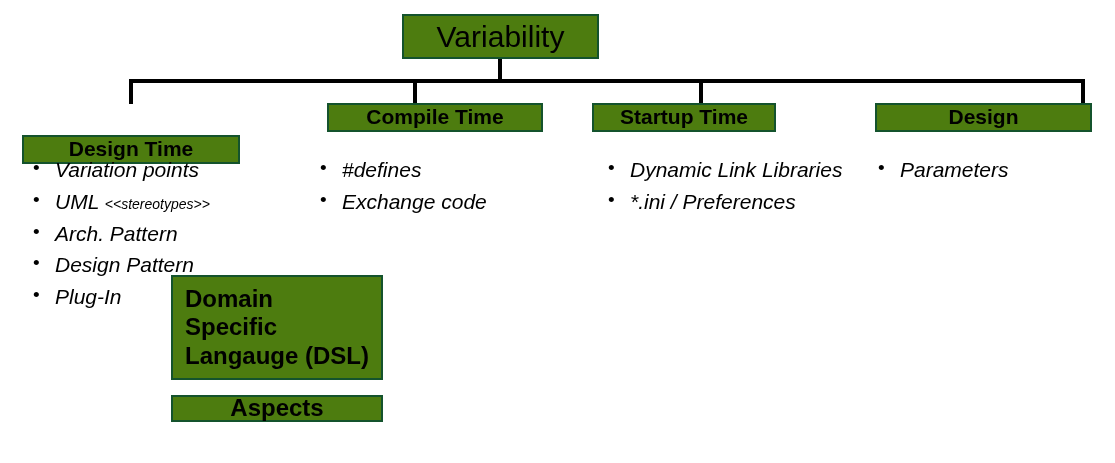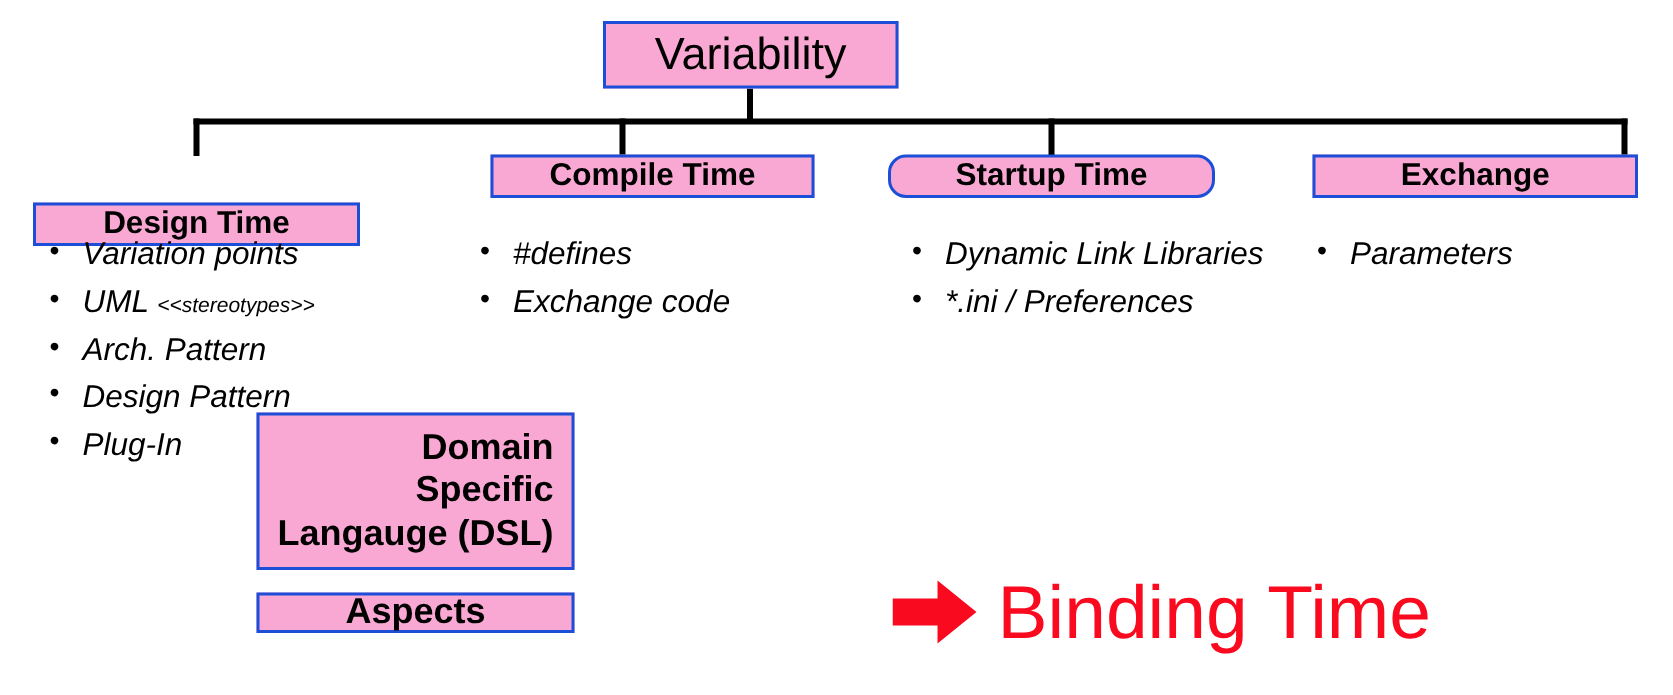--- a/index.html
+++ b/index.html
@@ -15,47 +15,47 @@
     position: relative;
     width: 1115px;
     height: 463px;
     background: #ffffff;
     overflow: hidden;
   }
 
   
   .gbox {
     position: absolute;
-    background: #f9a8d4;
-    border: 2px solid #1d4ed8;
+    background: #4d7c0f;
+    border: 2px solid #14532d;
     box-sizing: border-box;
     display: flex;
     align-items: center;
     justify-content: center;
-    text-align: right;
+    text-align: left;
     line-height: 1.18;
   }
   .gbox.root {
     font-size: 30px;
     font-weight: 400;
     letter-spacing: 0px;
   }
   .gbox.cat {
     font-size: 21px;
     font-weight: bold;
   }
   .gbox.extra {
     font-size: 24px;
     font-weight: bold;
   }
 
   #box-root      { left: 402px; top: 14px;  width: 197px; height: 45px; }
   #box-design    { left: 22px;  top: 103px; width: 218px; height: 29px; margin-top: 32px; }
   #box-compile   { left: 307px; top: 103px; width: 216px; height: 29px; margin-left: 20px; }
-  #box-startup   { left: 592px; top: 103px; width: 218px; height: 29px; border-radius: 12px; }
+  #box-startup   { left: 592px; top: 103px; width: 184px; height: 29px; }
   #box-runtime   { left: 875px; top: 103px; width: 217px; height: 29px; }
   #box-dsl       { left: 171px; top: 275px; width: 212px; height: 105px; }
   #box-aspects   { left: 171px; top: 395px; width: 212px; height: 27px; }
 
   
   .line {
     position: absolute;
     background: #000000;
   }
   #line-root-stem   { left: 498px; top: 59px;  width: 4px;  height: 23px; }
@@ -124,21 +124,21 @@
   <div class="line" id="line-drop-design"></div>
   <div class="line" id="line-drop-compile"></div>
   <div class="line" id="line-drop-startup"></div>
   <div class="line" id="line-drop-runtime"></div>
 
   <div class="gbox root" id="box-root">Variability</div>
 
   <div class="gbox cat" id="box-design">Design Time</div>
   <div class="gbox cat" id="box-compile">Compile Time</div>
   <div class="gbox cat" id="box-startup">Startup Time</div>
-  <div class="gbox cat" id="box-runtime">Exchange</div>
+  <div class="gbox cat" id="box-runtime">Design</div>
 
   <div class="bullets" id="list-design">
     <div class="bullet-row">
       <span class="bullet-dot">•</span>
       <span class="bullet-text"><span>Variation points</span></span>
     </div>
     <div class="bullet-row">
       <span class="bullet-dot">•</span>
       <span class="bullet-text"><span>UML </span><span class="small-suffix">&lt;&lt;stereotypes&gt;&gt;</span></span>
     </div>
@@ -188,20 +188,14 @@
   <div class="gbox extra" id="box-dsl">
     <div>
       <div>Domain</div>
       <div>Specific</div>
       <div>Langauge (DSL)</div>
     </div>
   </div>
 
   <div class="gbox extra" id="box-aspects">Aspects</div>
 
-  <div id="binding-time">
-    <svg id="binding-arrow" viewBox="0 0 56 46" aria-hidden="true">
-      <path d="M0 14 L30 14 L30 2 L56 23 L30 44 L30 32 L0 32 Z" fill="#fa0a1e"></path>
-    </svg>
-    <span id="binding-label">Binding Time</span>
-  </div>
 
 </div>
 
 </body></html>

